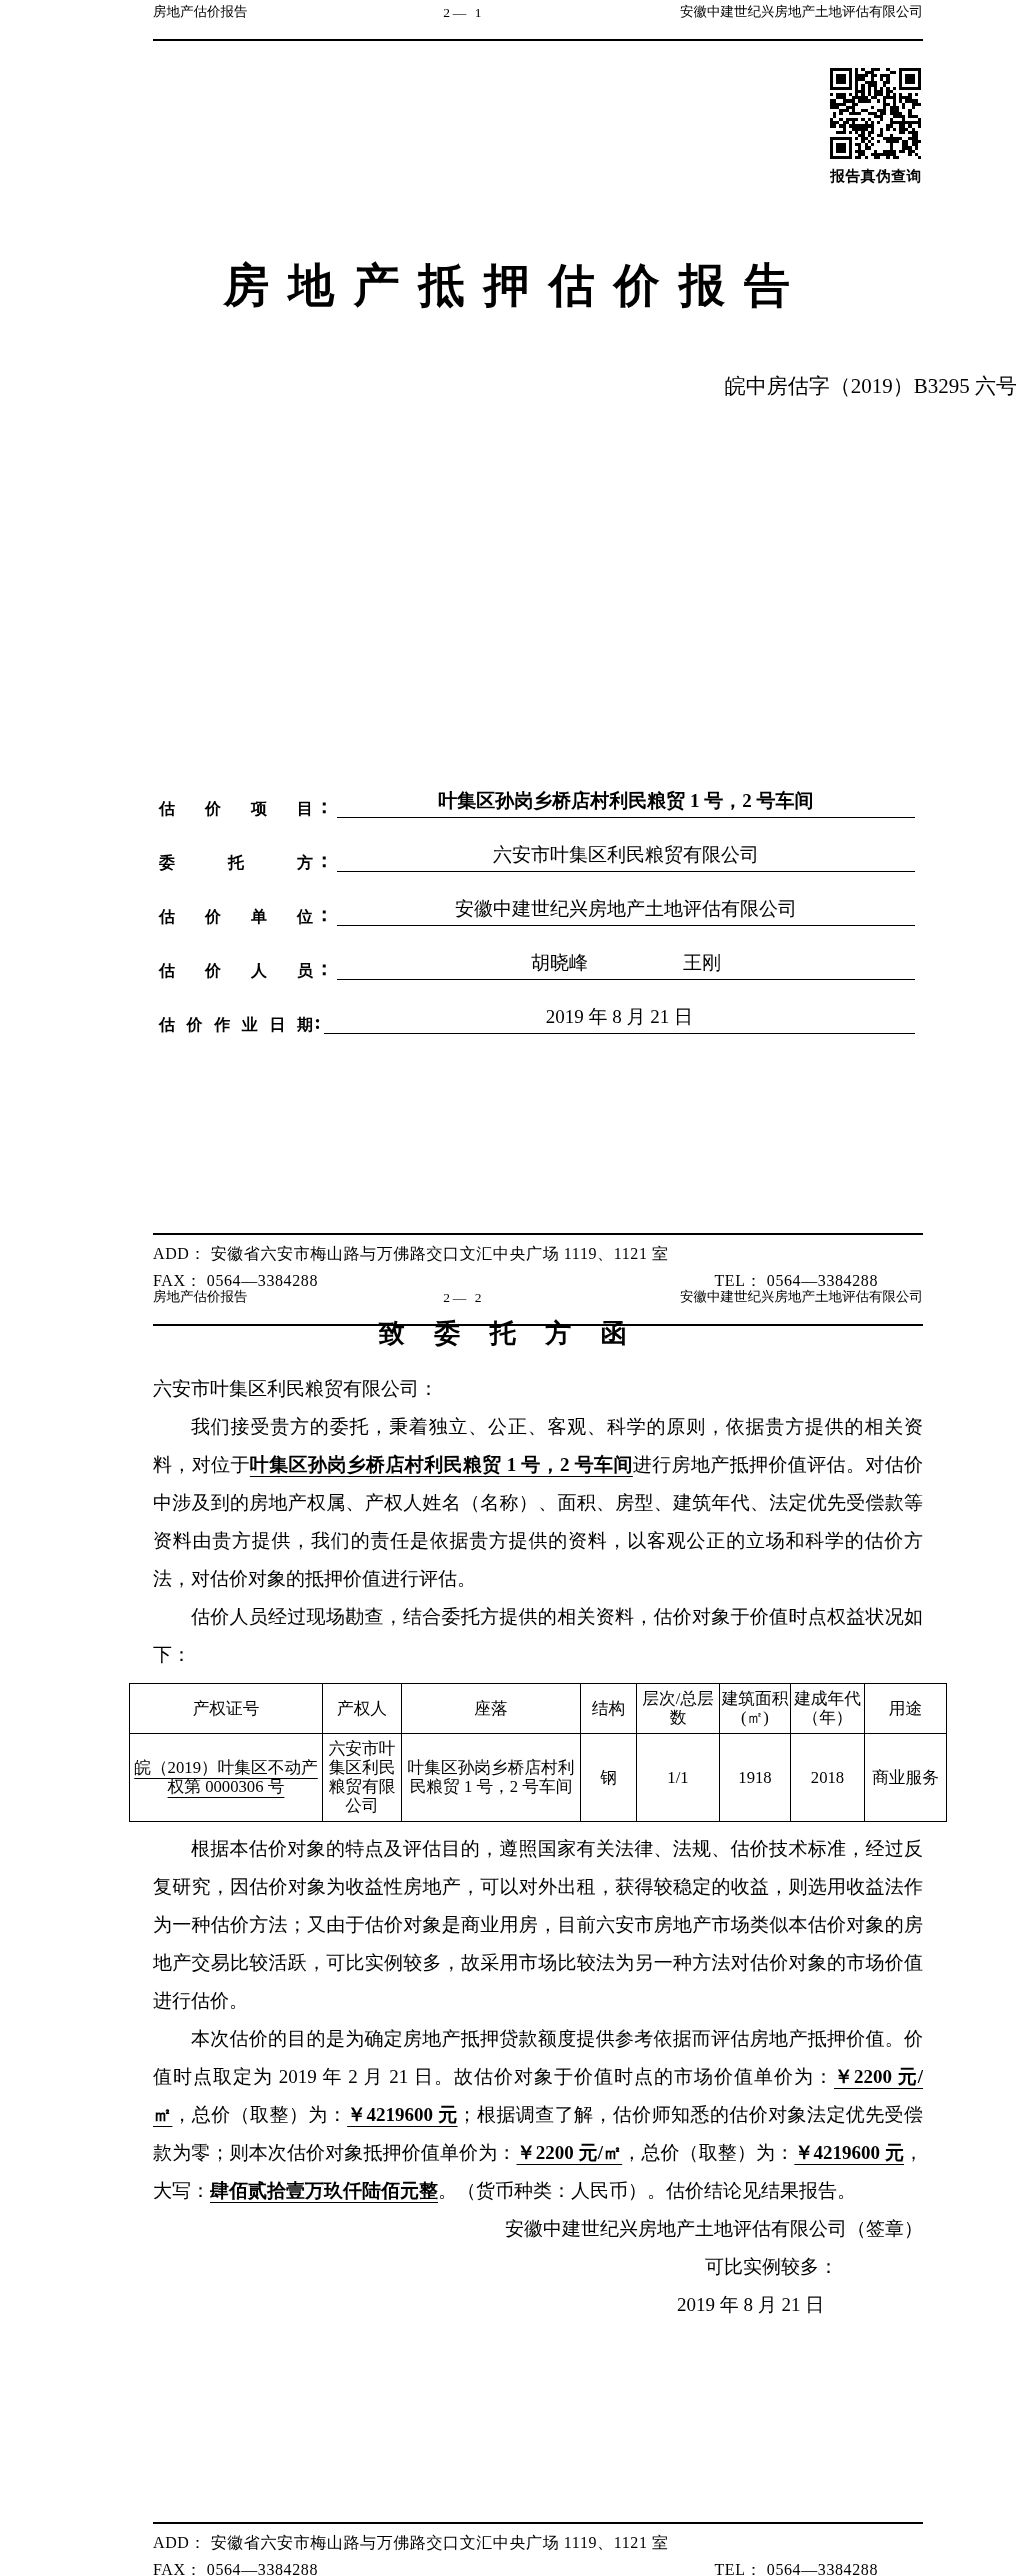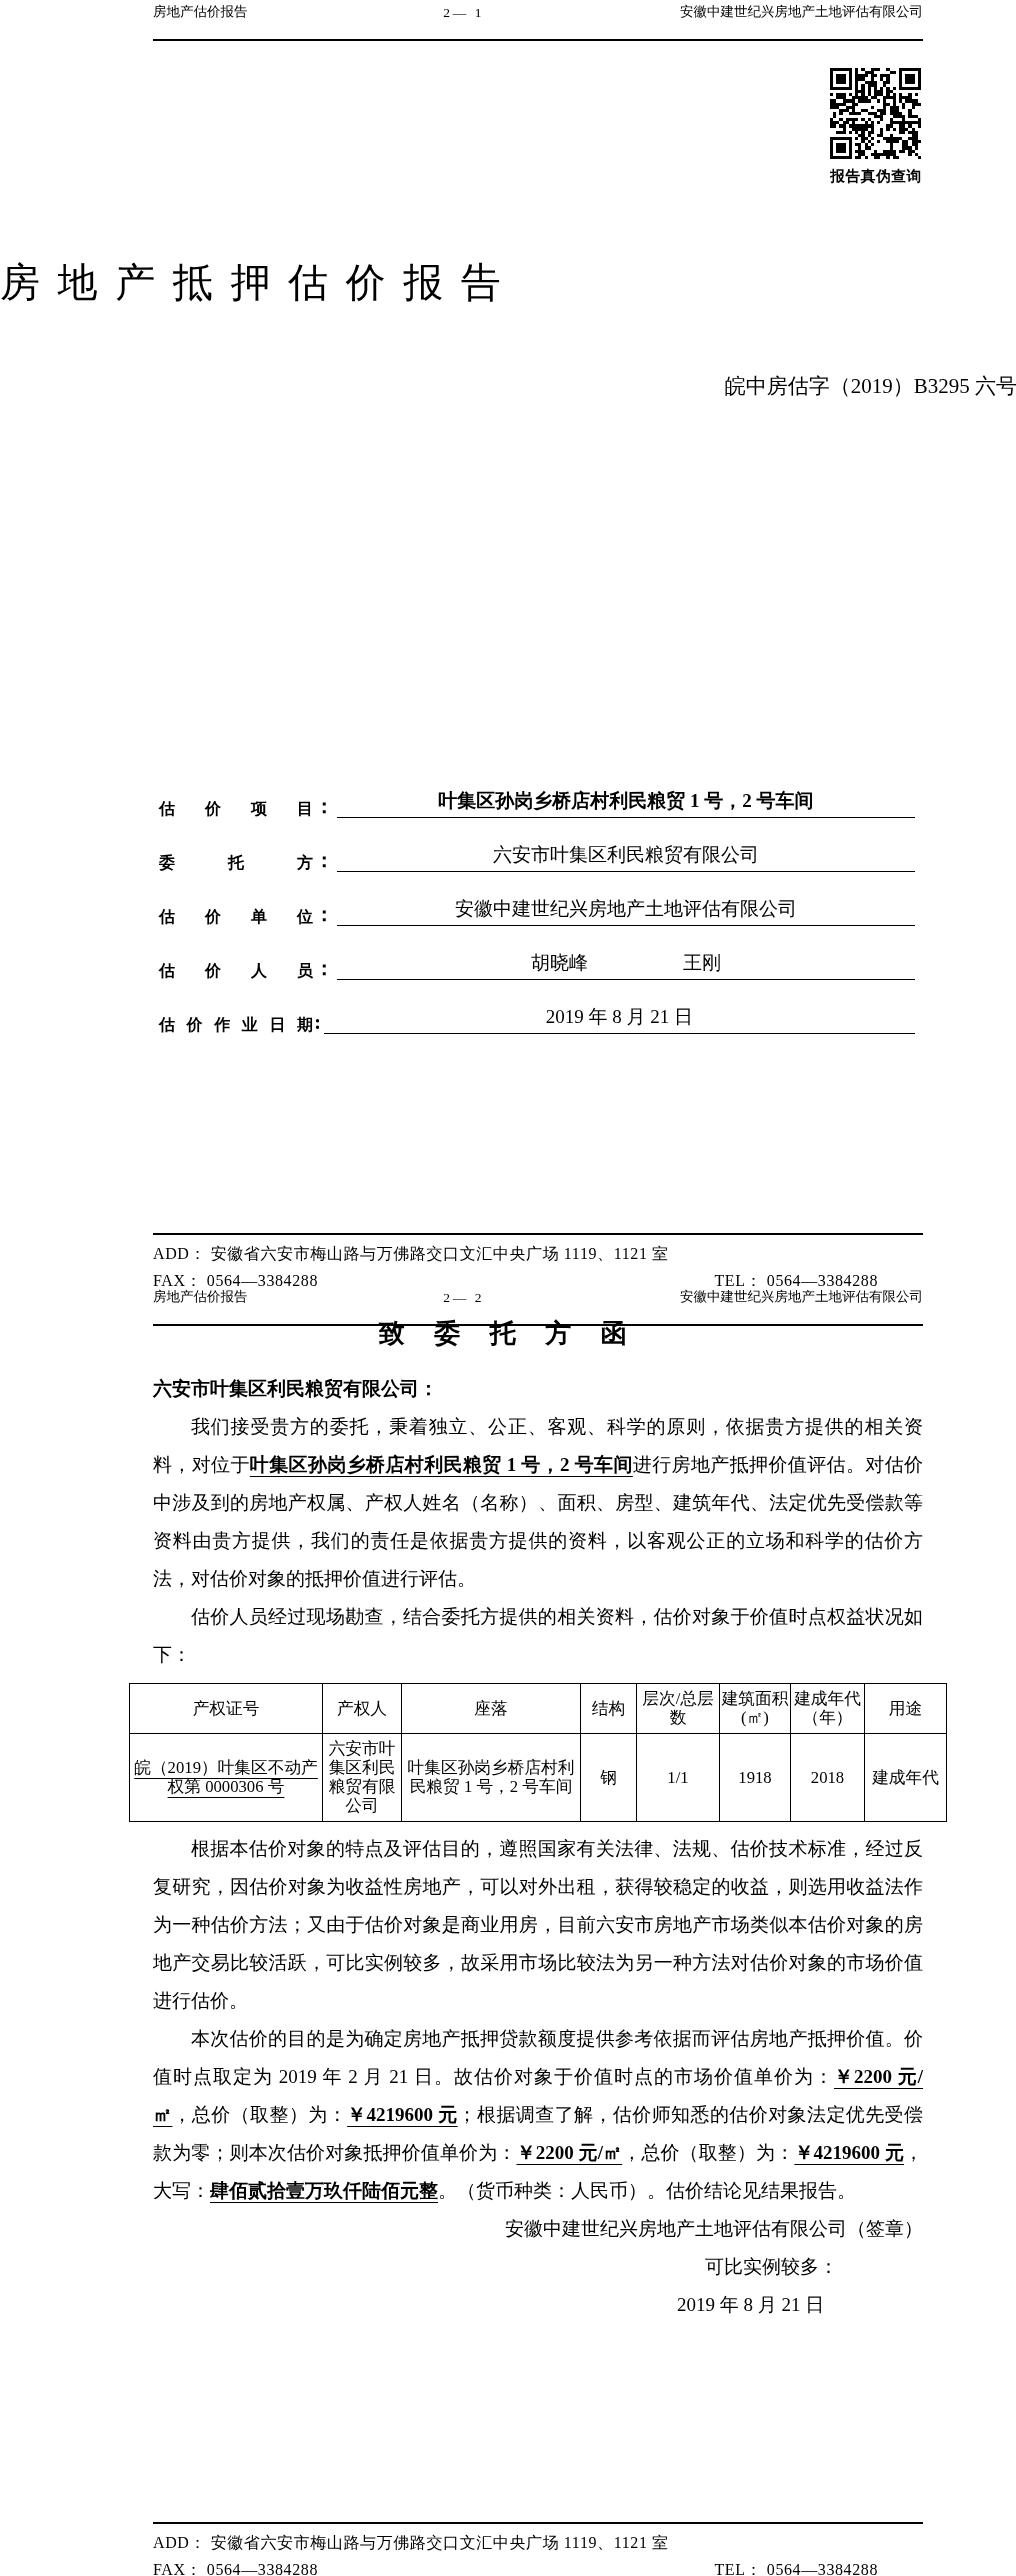--- a/index.html
+++ b/index.html
@@ -14,22 +14,22 @@
     font-size:13.5px;border-bottom:2.6px solid #000;padding-bottom:18px;
   }
   #hdr1{top:2.6px}
   #hdr2{top:1288px}
   .rh-center{flex:1;text-align:center;letter-spacing:2.6px}
   
   .qr-block{position:absolute;top:68px;left:830px;width:92px;text-align:center}
   .qr-block svg{display:block;width:91px;height:91px;shape-rendering:crispEdges}
   .qr-caption{margin-top:7.7px;font-size:14.7px;font-weight:bold;letter-spacing:0.6px;white-space:nowrap}
   
-  .cover-title{position:absolute;top:255px;left:0;width:100%;
-    font-size:40px;font-weight:normal;letter-spacing:3.8px;white-space:nowrap}
+  .cover-title{position:absolute;top:255px;left:0;width:100%;text-align:center;
+    font-size:46px;font-weight:bold;letter-spacing:3.8px;white-space:nowrap}
   .doc-no{position:absolute;top:372px;left:0;width:100%;text-align:right;font-size:21px}
   .fields{position:absolute;top:764px;left:159px;width:756px}
   .field-row{height:54px;display:flex;align-items:flex-end}
   .f-label{display:inline-block;width:154px;font-size:16px;font-weight:bold;
     text-align:justify;text-align-last:justify;line-height:1.15}
   .f-colon{font-size:20px;font-weight:bold;padding:0 2.6px 0 1.3px;line-height:1.15}
   .f-line{flex:1;border-bottom:1.9px solid #000;text-align:center;font-size:19px;
     padding-bottom:5.1px;line-height:1.15;white-space:nowrap}
   .f-line.bold{font-weight:bold}
   
@@ -40,21 +40,21 @@
   .pf-add{margin-bottom:6.4px;letter-spacing:0.6px}
   .pf-row{display:flex;letter-spacing:0.6px}
   .pf-tel{margin-left:auto;margin-right:45px}
   
   .letter-title{position:absolute;top:1316px;left:0;width:100%;text-align:center;
     font-size:26px;font-weight:bold;letter-spacing:11.5px;white-space:nowrap}
   .letter-body{position:absolute;top:1370px;left:153px;width:770px;
     font-size:19px;line-height:38px;text-align:justify}
   .letter-body p{margin:0}
   .ind{text-indent:38px}
-  .salutation{font-weight:bold}
+  .salutation{font-weight:normal}
   .b{font-weight:bold}
   .u{text-decoration:underline;text-decoration-thickness:1.3px;text-underline-offset:4.5px}
   
   .val-table{border-collapse:collapse;border:1.3px solid #000;table-layout:fixed;
     width:818px;margin:9px 0 7.7px -24px;font-size:16.7px;line-height:19px;
     text-align:center;text-align-last:center}
   .val-table th,.val-table td{border:0.6px solid #000;font-weight:normal;
     padding:3.8px 1.3px;vertical-align:middle;word-break:break-all}
   .val-table thead th{height:41px;border-bottom:1.3px solid #000}
   .val-table td{padding:5.8px 1.3px}
@@ -501,21 +501,21 @@
       </thead>
       <tbody>
         <tr>
           <td><span class="u">皖（2019）叶集区不动产权第 0000306 号</span></td>
           <td>六安市叶集区利民粮贸有限公司</td>
           <td>叶集区孙岗乡桥店村利民粮贸 1 号，2 号车间</td>
           <td>钢</td>
           <td>1/1</td>
           <td>1918</td>
           <td>2018</td>
-          <td>建成年代</td>
+          <td>商业服务</td>
         </tr>
       </tbody>
     </table>
 
     <p class="ind"><span>根据本估价对象的特点及评估目的，遵照国家有关法律、法规、估价技术标准，经过反复研究，因估价对象为收益性房地产，可以对外出租，获得较稳定的收益，则选用收益法作为一种估价方法；又由于估价对象是商业用房，目前六安市房地产市场类似本估价对象的房地产交易比较活跃，可比实例较多，故采用市场比较法为另一种方法对估价对象的市场价值进行估价。</span></p>
     <p class="ind"><span>本次估价的目的是为确定房地产抵押贷款额度提供参考依据而评估房地产抵押价值。价值时点取定为 2019 年 2 月 21 日。故估价对象于价值时点的市场价值单价为：</span><span class="b u">￥2200 元/㎡</span><span>，总价（取整）为：</span><span class="b u">￥4219600 元</span><span>；根据调查了解，估价师知悉的估价对象法定优先受偿款为零；则本次估价对象抵押价值单价为：</span><span class="b u">￥2200 元/㎡</span><span>，总价（取整）为：</span><span class="b u">￥4219600 元</span><span>，大写：</span><span class="b u">肆佰贰拾壹万玖仟陆佰元整</span><span>。（货币种类：人民币）。估价结论见结果报告。</span></p>
 
     <p class="sig">安徽中建世纪兴房地产土地评估有限公司（签章）</p>
     <p class="legal">可比实例较多：</p>
     <p class="sdate">2019 年 8 月 21 日</p>

